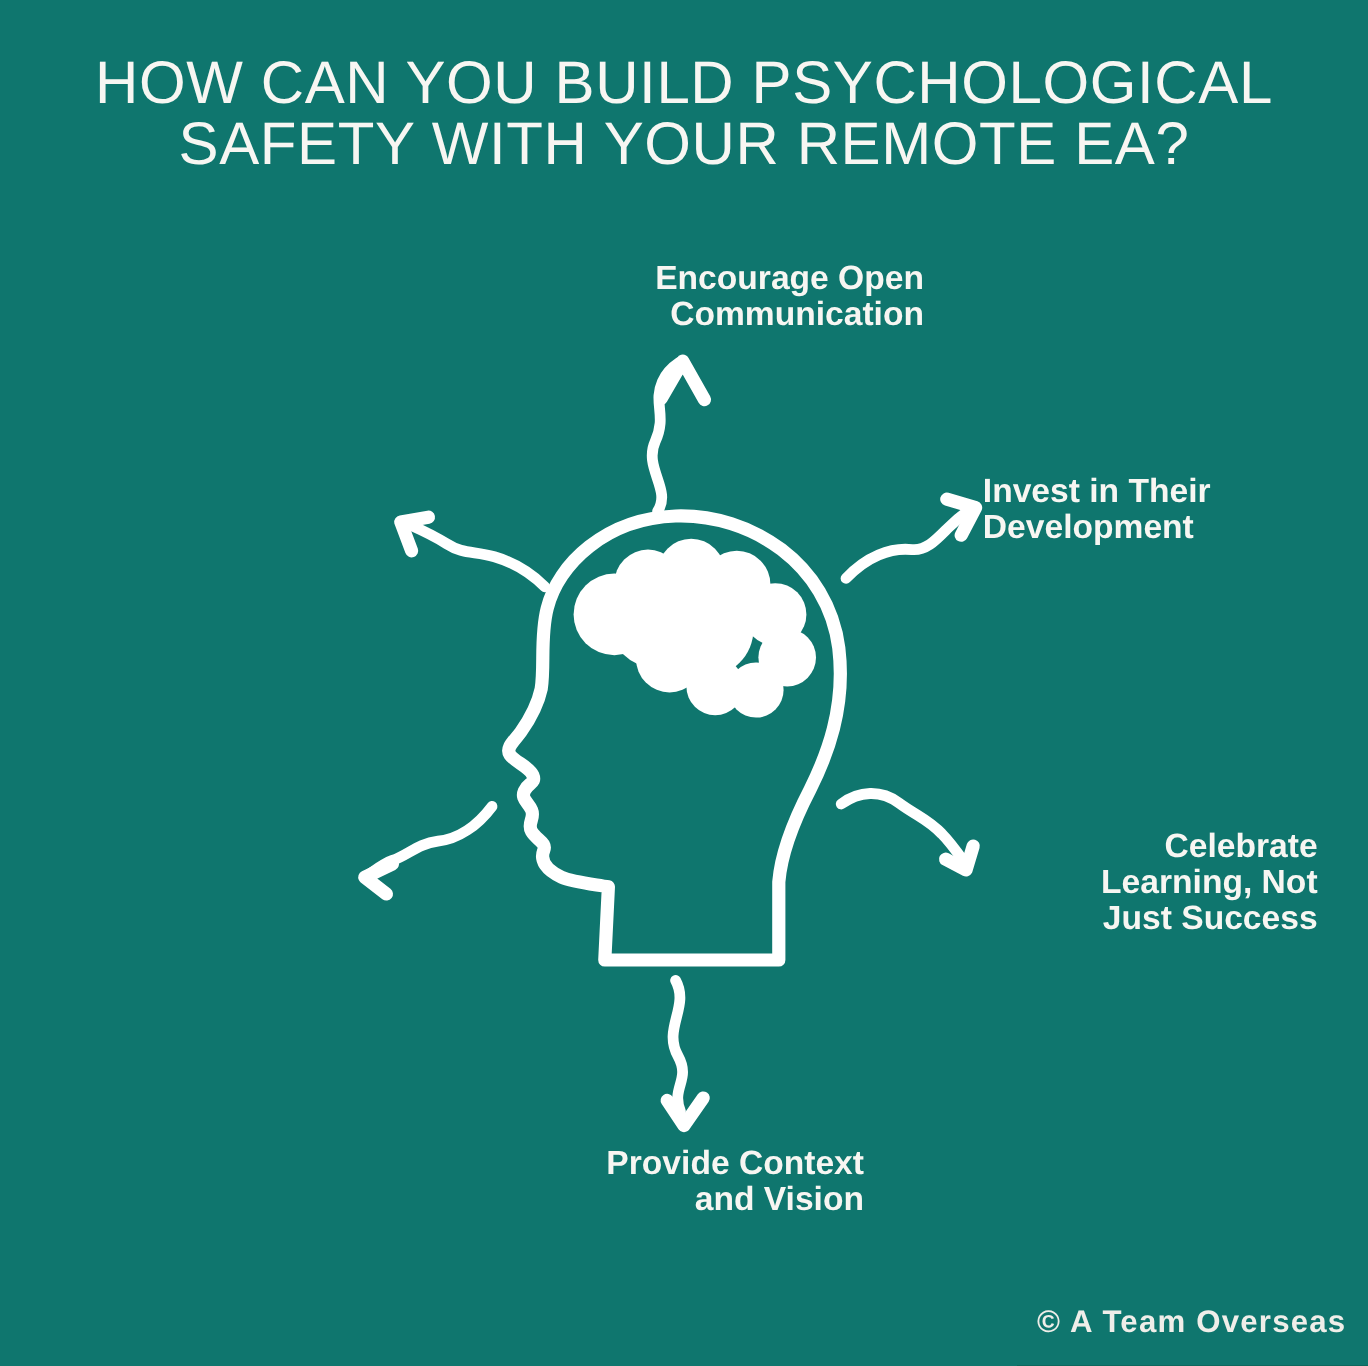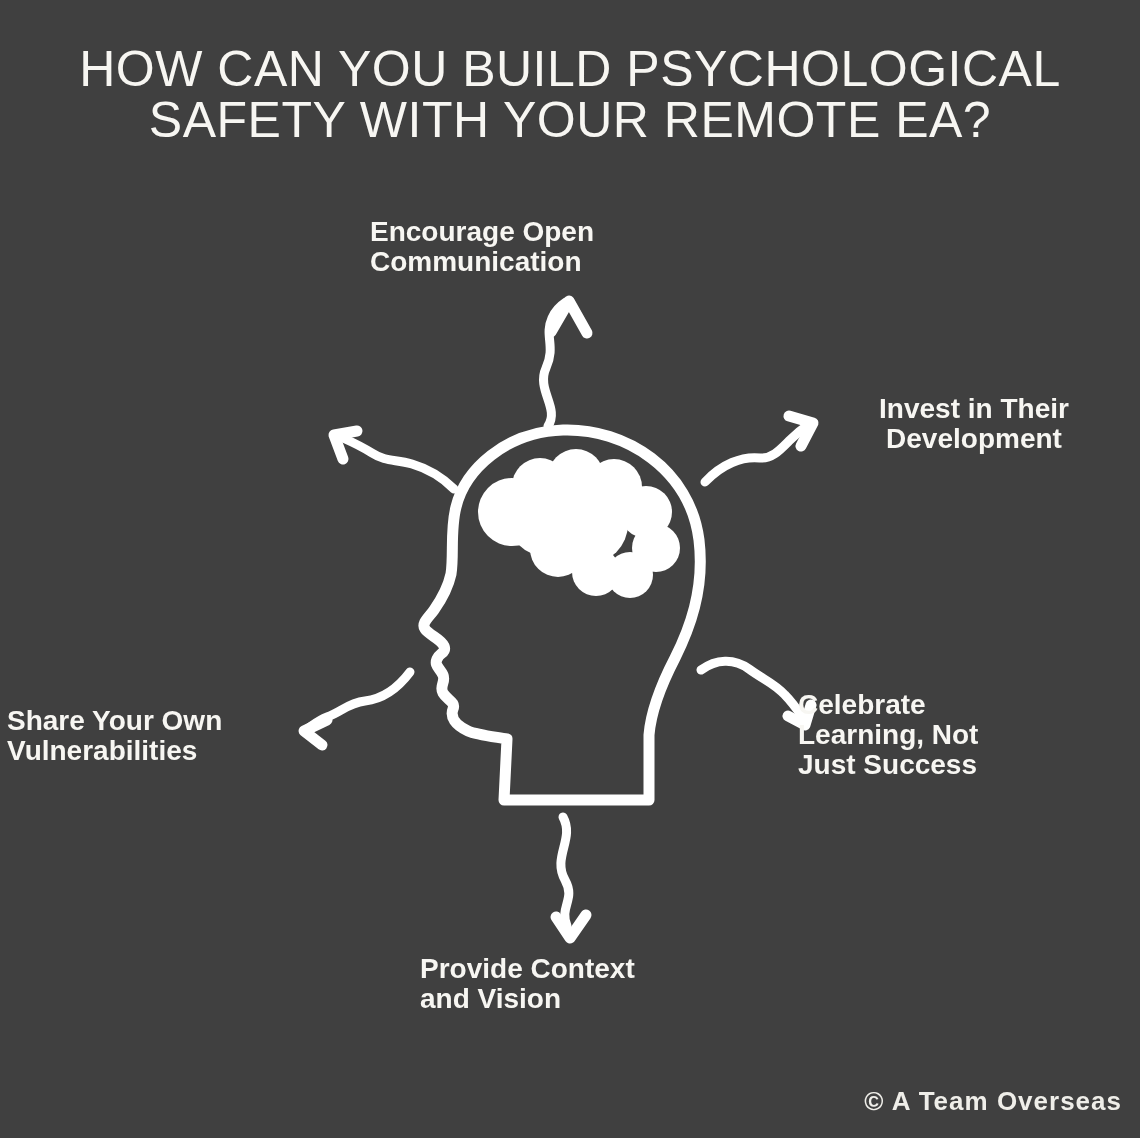--- a/index.html
+++ b/index.html
@@ -29,25 +29,25 @@
     font-weight: 400;
     letter-spacing: 0.5px;
     white-space: pre-line;
   }
   .label {
     position: absolute;
     color: #F7F6F2;
     font-size: 28px;
     line-height: 30px;
     font-weight: 700;
-    text-align: left;
+    text-align: right;
     white-space: pre-line;
   }
   .label--top          { left: 370px; top: 217px; width: 400px; }
-  .label--top-right    { left: 844px; top: 394px; width: 260px; text-align: center; }
+  .label--top-right    { left: 819px; top: 394px; width: 260px; text-align: left; }
   .label--bottom-right { left: 798px; top: 690px; width: 300px; }
   .label--bottom       { left: 420px; top: 954px; width: 300px; }
   .label--bottom-left  { left:   7px; top: 706px; width: 300px; }
   .label--top-left     { left:  17px; top: 380px; width: 320px; }
   .diagram-svg {
     position: absolute;
     inset: 0;
     width: 1140px;
     height: 1138px;
   }
@@ -79,21 +79,21 @@
     right: 18px;
     color: #EFEEE9;
     font-size: 26px;
     font-weight: 700;
     letter-spacing: 1px;
   }
 </style>
 </head>
 <body style="background: rgb(13, 60, 43);">
 
-<div class="canvas" style="background: #404040;">
+<div class="canvas" style="background: #0f766e;">
 
   <div class="title">HOW CAN YOU BUILD PSYCHOLOGICAL
 SAFETY WITH YOUR REMOTE EA?</div>
 
   <svg class="diagram-svg" viewBox="0 0 1140 1138" xmlns="http://www.w3.org/2000/svg">
 
     <path class="outline" d="M 507 739
          C 496 737, 477 735, 468 731
          C 455 725, 450 717, 453 709
          C 456 702, 447 700, 443 693
@@ -163,19 +163,17 @@
   <div class="label label--top-right">Invest in Their
 Development</div>
 
   <div class="label label--bottom-right">Celebrate
 Learning, Not
 Just Success</div>
 
   <div class="label label--bottom">Provide Context
 and Vision</div>
 
-  <div class="label label--bottom-left">Share Your Own
-Vulnerabilities</div>
 
 
   <div class="footer">© A Team Overseas</div>
 
 </div>
 
 </body></html>

